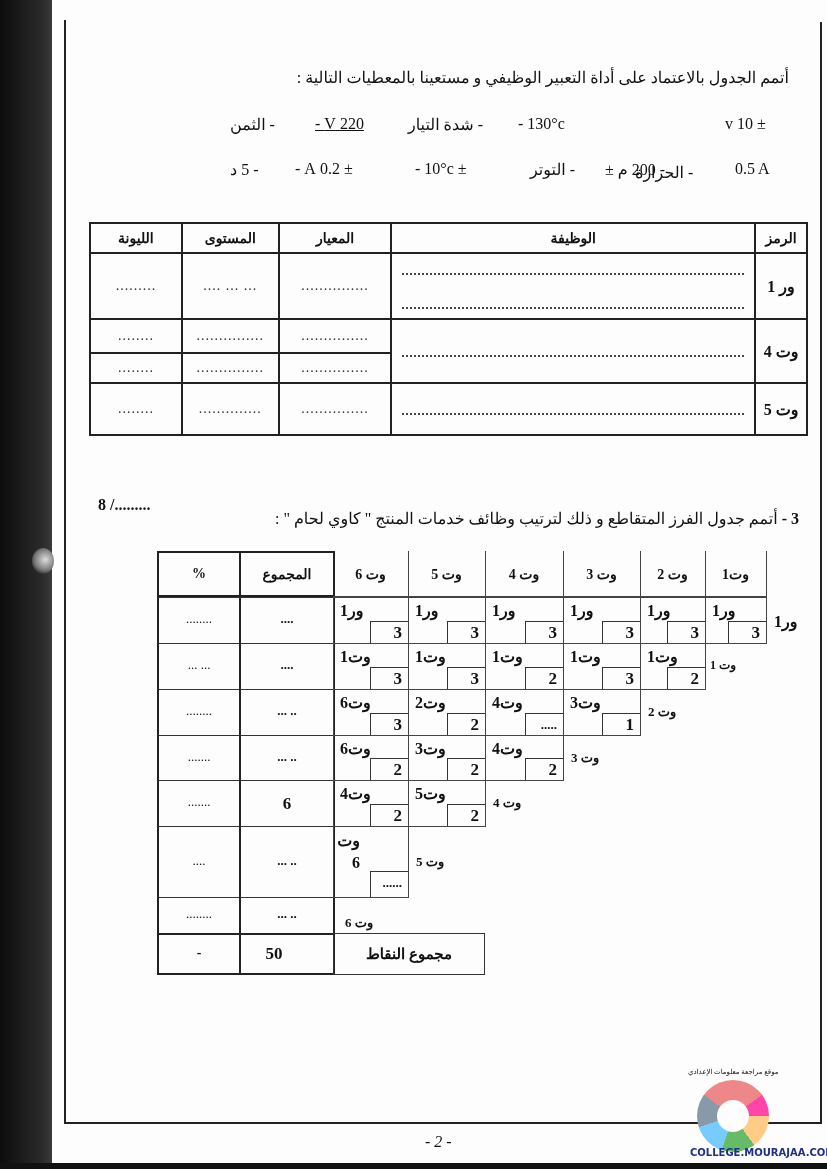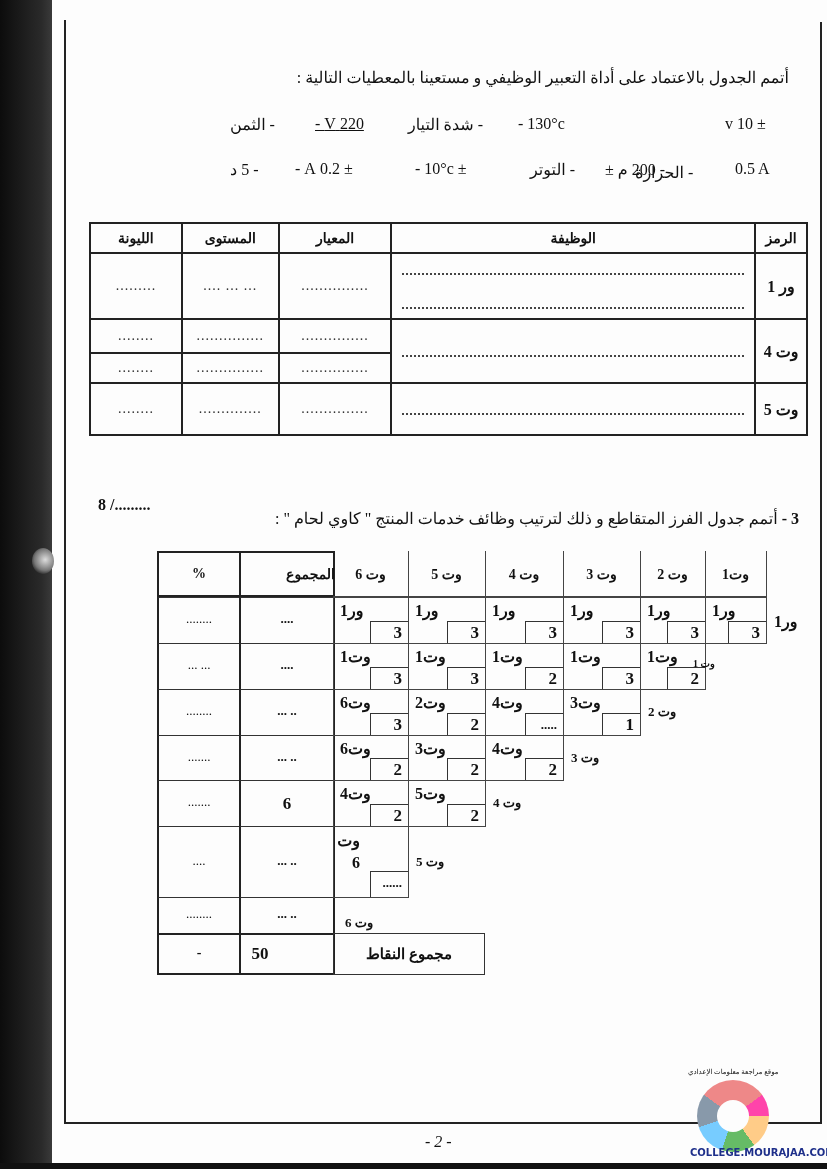--- a/index.html
+++ b/index.html
@@ -117,21 +117,21 @@
 
 <div class="txt b" style="left:98px;top:496px;font-size:16px;">8 /.........</div>
 <div class="txt rtl" style="right:28px;top:509px;">
   <span class="b">3 -</span>
   <span>أتمم جدول الفرز المتقاطع و ذلك لترتيب وظائف خدمات المنتج " كاوي لحام " :</span>
 </div>
 
 <div class="cell thick" style="left:157px;top:551px;width:84px;height:46px;"></div>
 <div class="hdr" style="left:157px;top:566px;width:84px;">%</div>
 <div class="cell thick" style="left:239px;top:551px;width:96px;height:46px;"></div>
-<div class="hdr rtl" style="left:239px;top:566px;width:96px;text-align:right;">المجموع</div>
+<div class="hdr rtl" style="left:239px;top:566px;width:96px;">المجموع</div>
 
 <div id="matrix-left">
     <div class="cell" style="left: 157px; top: 597px; width: 84px; height: 47px; border-left: 2px solid rgb(34, 34, 34); border-right: 2px solid rgb(34, 34, 34);"></div>
     <div class="hdr" style="left: 157px; top: 611px; width: 84px; font-weight: normal; font-size: 13px;">........</div>
     <div class="cell" style="left: 239px; top: 597px; width: 96px; height: 47px; border-left: 2px solid rgb(34, 34, 34); border-right: 2px solid rgb(34, 34, 34);"></div>
     <div class="hdr" style="left: 239px; top: 611px; width: 96px; font-weight: bold; font-size: 13px;">....</div>
     <div class="cell" style="left: 157px; top: 643px; width: 84px; height: 47px; border-left: 2px solid rgb(34, 34, 34); border-right: 2px solid rgb(34, 34, 34);"></div>
     <div class="hdr" style="left: 157px; top: 657px; width: 84px; font-weight: normal; font-size: 13px;">... ...</div>
     <div class="cell" style="left: 239px; top: 643px; width: 96px; height: 47px; border-left: 2px solid rgb(34, 34, 34); border-right: 2px solid rgb(34, 34, 34);"></div>
     <div class="hdr" style="left: 239px; top: 657px; width: 96px; font-weight: bold; font-size: 13px;">....</div>
@@ -211,21 +211,21 @@
       <span class="box">2</span>
     </div>
     <div class="mc" style="left: 408px; top: 643px; width: 78px; height: 47px;">
       <span class="lbl">وت1</span>
       <span class="box">3</span>
     </div>
     <div class="mc" style="left: 333px; top: 643px; width: 76px; height: 47px;">
       <span class="lbl">وت1</span>
       <span class="box">3</span>
     </div>
-    <div class="rowlbl" style="left: 693px; top: 658px; font-size: 10px; font-family: Liberation Serif, serif;">وت 1</div>
+    <div class="rowlbl" style="left: 710px; top: 658px; font-size: 12px; font-family: Liberation Serif, serif;">وت 1</div>
     <div class="mc" style="left: 563px; top: 689px; width: 78px; height: 47px;">
       <span class="lbl">وت3</span>
       <span class="box">1</span>
     </div>
     <div class="mc" style="left: 485px; top: 689px; width: 79px; height: 47px;">
       <span class="lbl">وت4</span>
       <span class="box" style="font-size: 13px;">.....</span>
     </div>
     <div class="mc" style="left: 408px; top: 689px; width: 78px; height: 47px;">
       <span class="lbl">وت2</span>
@@ -262,21 +262,21 @@
       <span class="lbl" style="width: 20px; white-space: normal; line-height: 22px;">وت 6</span>
       <span class="box" style="height: 26px; font-size: 13px;">......</span>
     </div>
     <div class="rowlbl" style="left: 416px; top: 853.5px; font-size: 13px;">وت 5</div>
     <div class="rowlbl" style="left: 345px; top: 915px; font-size: 13px;">وت 6</div>
   </div>
 
 <div class="cell thick" style="left:157px;top:933px;width:84px;height:42px;"></div>
 <div class="hdr" style="left:157px;top:945px;width:84px;">-</div>
 <div class="cell thick" style="left:239px;top:933px;width:96px;height:42px;"></div>
-<div class="hdr" style="left:224px;top:944px;width:72px;font-size:17px;">50</div>
+<div class="hdr" style="left:238px;top:944px;width:72px;font-size:17px;">50</div>
 <div class="cell" style="left:333px;top:933px;width:152px;height:42px;border:1.5px solid #333;"></div>
 <div class="hdr rtl" style="left:333px;top:945px;width:152px;font-size:15px;">مجموع النقاط</div>
 
 <div class="txt" style="left:425px;top:1133px;font-size:16px;font-style:italic;">- 2 -</div>
 
 <div class="logo"></div>
 <div class="txt rtl" style="left:688px;top:1068px;font-size:7px;">موقع مراجعة معلومات الإعدادي</div>
 <div class="txt b" style="left:690px;top:1147px;font-family:'DejaVu Sans',sans-serif;font-size:10px;color:#1e2f8a;letter-spacing:0px;">COLLEGE.MOURAJAA.COM</div>
 
 </body></html>

